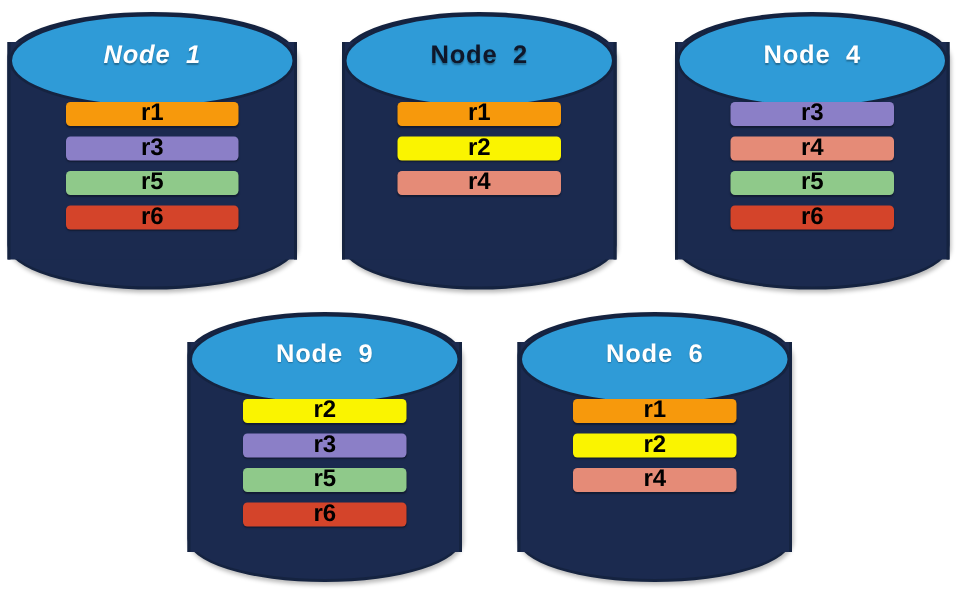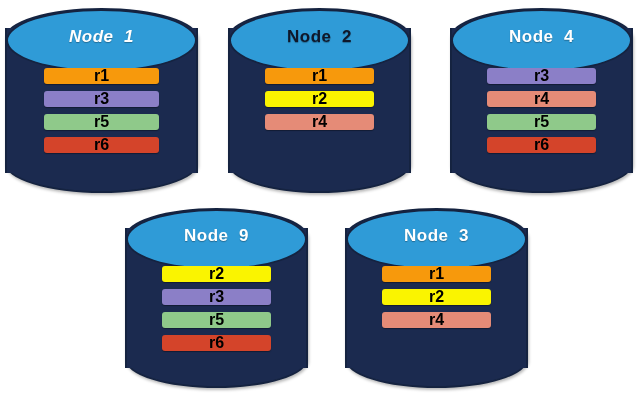--- a/index.html
+++ b/index.html
@@ -151,20 +151,20 @@
         <div class="replica" style="background: rgb(250, 244, 0);">r2</div>
         <div class="replica" style="background: rgb(139, 127, 199);">r3</div>
         <div class="replica" style="background: rgb(143, 201, 138);">r5</div>
         <div class="replica" style="background: rgb(212, 68, 42);">r6</div>
       </div>
     </div>
     <div class="node" style="left: 345px; top: 208px; width: 183px; height: 180px;">
       <div class="cyl-body" style="background: rgb(27, 42, 79); border-color: rgb(21, 35, 64);"></div>
       <div class="cyl-mid" style="background: rgb(27, 42, 79); border-left-color: rgb(21, 35, 64); border-right-color: rgb(21, 35, 64);"></div>
       <div class="cyl-top" style="background: rgb(47, 155, 215); border-color: rgb(21, 35, 64);"></div>
-      <div class="node-label" style="color: rgb(255, 255, 255);">Node  3</div>
+      <div class="node-label" style="color: rgb(255, 255, 255);">Node  6</div>
       <div class="replicas" style="top: 58px;">
         <div class="replica" style="background: rgb(247, 153, 12);">r1</div>
         <div class="replica" style="background: rgb(250, 244, 0);">r2</div>
         <div class="replica" style="background: rgb(229, 139, 119);">r4</div>
       </div>
     </div>
   </div>
 
 </body></html>

